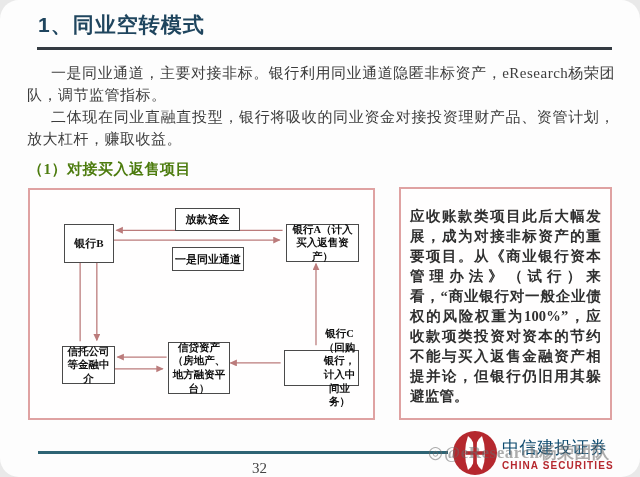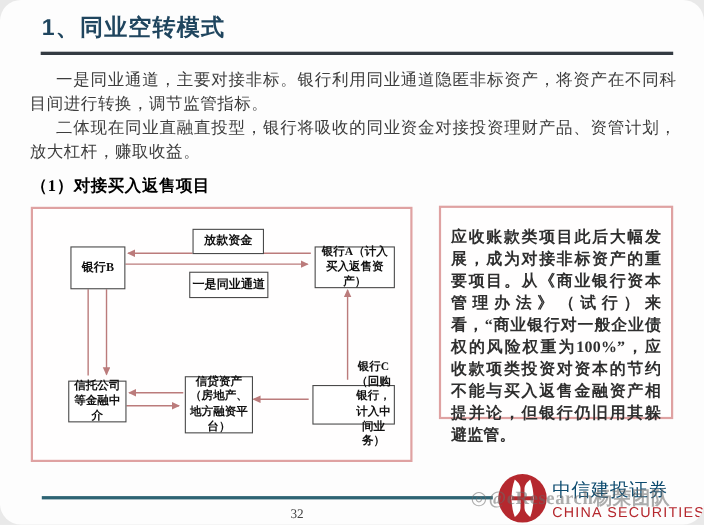--- a/index.html
+++ b/index.html
@@ -16,21 +16,21 @@
   }
   .title-rule{position:absolute;left:37px;top:47px;width:575px;height:3px;background:#343b42;}
   
   .body-text{position:absolute;left:27px;top:62px;width:588px;}
   .body-text p{
     margin:0;font-size:15px;line-height:22px;color:#3d3d3d;
     text-align:justify;text-indent:1.6em;letter-spacing:.5px;
   }
   
   .sec-h{
-    position:absolute;top:160px;font-size:15px;font-weight:bold;color:#000000;letter-spacing:.5px;
+    position:absolute;top:160px;font-size:15px;font-weight:bold;color:#4d7c0f;letter-spacing:.5px;
   }
   .sec-h.left{left:28px;}
   .sec-h.right{left:398px;}
   
   .diagram-box{
     position:absolute;left:28px;top:188px;width:347px;height:232px;
     border:2px solid #dfa2a2;background:#fffefe;box-sizing:border-box;
   }
   .diagram-box svg.arrows{position:absolute;left:0;top:0;width:100%;height:100%;}
   .node{
@@ -41,58 +41,58 @@
   }
   .n-bank-b{left:34px;top:34px;width:50px;height:39px;font-size:11px;}
   .n-loan{left:145px;top:18px;width:65px;height:23px;font-size:11px;text-align:right;}
   .n-trust-plan{left:142px;top:57px;width:72px;height:24px;font-size:11px;}
   .n-bank-a{left:256px;top:34px;width:73px;height:38px;}
   .n-trust-co{left:32px;top:156px;width:53px;height:38px;}
   .n-credit{left:138px;top:152px;width:62px;height:52px;}
   .n-bank-c{left:254px;top:160px;width:75px;height:36px;padding-left:38px;}
   
   .right-box{
-    position:absolute;left:399px;top:187px;width:213px;height:194px;
+    position:absolute;left:399px;top:187px;width:213px;height:233px;
     border:2px solid #dfa2a2;background:#fffefe;box-sizing:border-box;
     padding:17px 9px 0 9px;
   }
   .right-box p{
     margin:0;font-size:14.5px;font-weight:bold;line-height:20px;color:#2f2f2f;
     text-align:justify;letter-spacing:.2px;
   }
   
   .footer-line{position:absolute;left:38px;top:451px;width:410px;height:3px;background:#2e6474;}
-  .page-num{position:absolute;left:264px;top:460px;font-size:12px;color:#444;}
+  .page-num{position:absolute;left:252px;top:460px;font-size:15px;color:#444;}
   .logo{position:absolute;left:452px;top:430px;display:flex;align-items:center;}
   .logo-mark{width:46px;height:46px;}
   .logo-text{margin-left:4px;}
   .logo-cn{
     font-size:17px;font-weight:normal;color:#0c4a6e;letter-spacing:.5px;
     font-family:"Liberation Serif","DejaVu Serif",serif;white-space:nowrap;
   }
   .logo-en{
-    font-size:13px;font-weight:normal;color:#b5282e;letter-spacing:1.1px;
+    font-size:10px;font-weight:bold;color:#b5282e;letter-spacing:1.1px;
     font-family:"Liberation Sans","DejaVu Sans",sans-serif;white-space:nowrap;margin-top:1px;
   }
   .watermark{
     position:absolute;left:428px;top:441px;font-size:17px;color:rgba(105,105,105,.55);
     white-space:nowrap;z-index:5;letter-spacing:.5px;font-weight:bold;
   }
   .wm-badge::before{content:"◎";margin-right:1px;}
 </style>
 </head>
 <body>
 
 <div class="slide">
 
   <div class="title">1、同业空转模式</div>
   <div class="title-rule"></div>
 
   <div class="body-text">
-    <p>一是同业通道，主要对接非标。银行利用同业通道隐匿非标资产，将资产在不同科目间进行转换，调节监管指标。</p>
+    <p>一是同业通道，主要对接非标。银行利用同业通道隐匿非标资产，eResearch杨荣团队，调节监管指标。</p>
     <p>二体现在同业直融直投型，银行将吸收的同业资金对接投资理财产品、资管计划，放大杠杆，赚取收益。</p>
   </div>
 
   <div class="sec-h left">（1）对接买入返售项目</div>
 
   <div class="diagram-box">
     <svg class="arrows" viewBox="0 0 347 232" xmlns="http://www.w3.org/2000/svg">
       <defs>
         <marker id="arr" markerWidth="9" markerHeight="8" refX="6.5" refY="3.5" orient="auto" markerUnits="userSpaceOnUse">
           <path d="M0,0 L7.5,3.5 L0,7 z" fill="#bb7b7b"></path>

